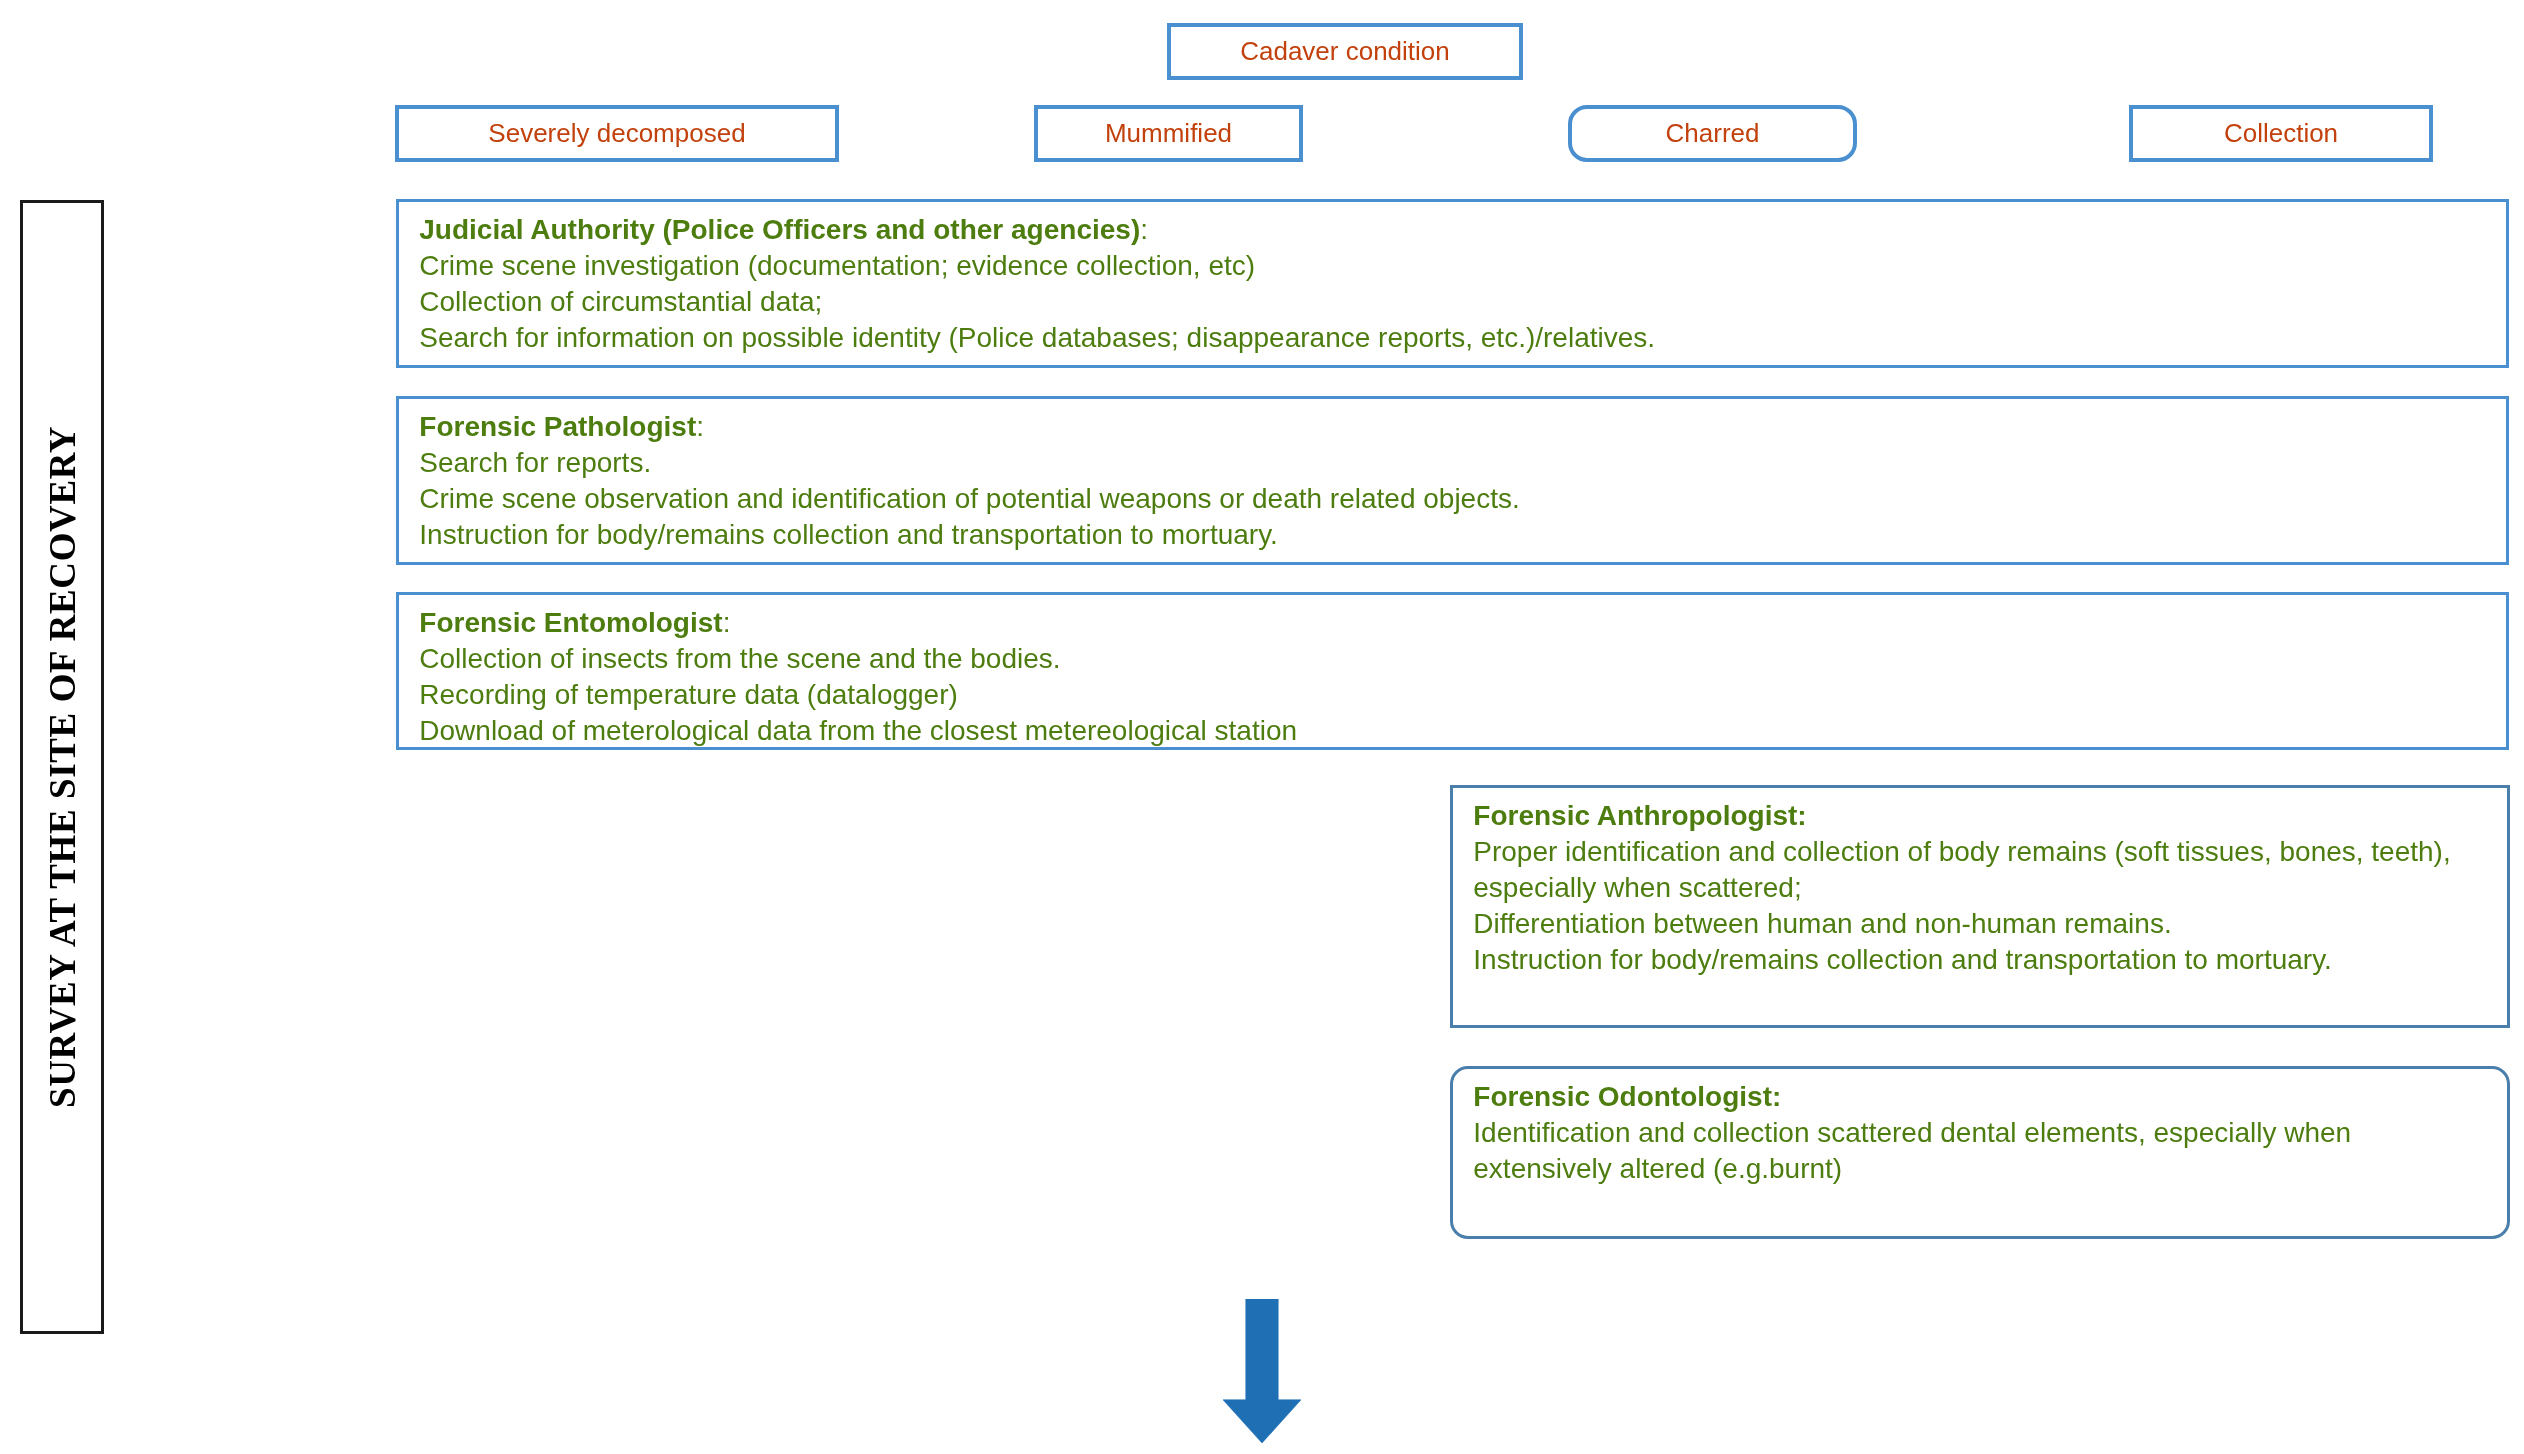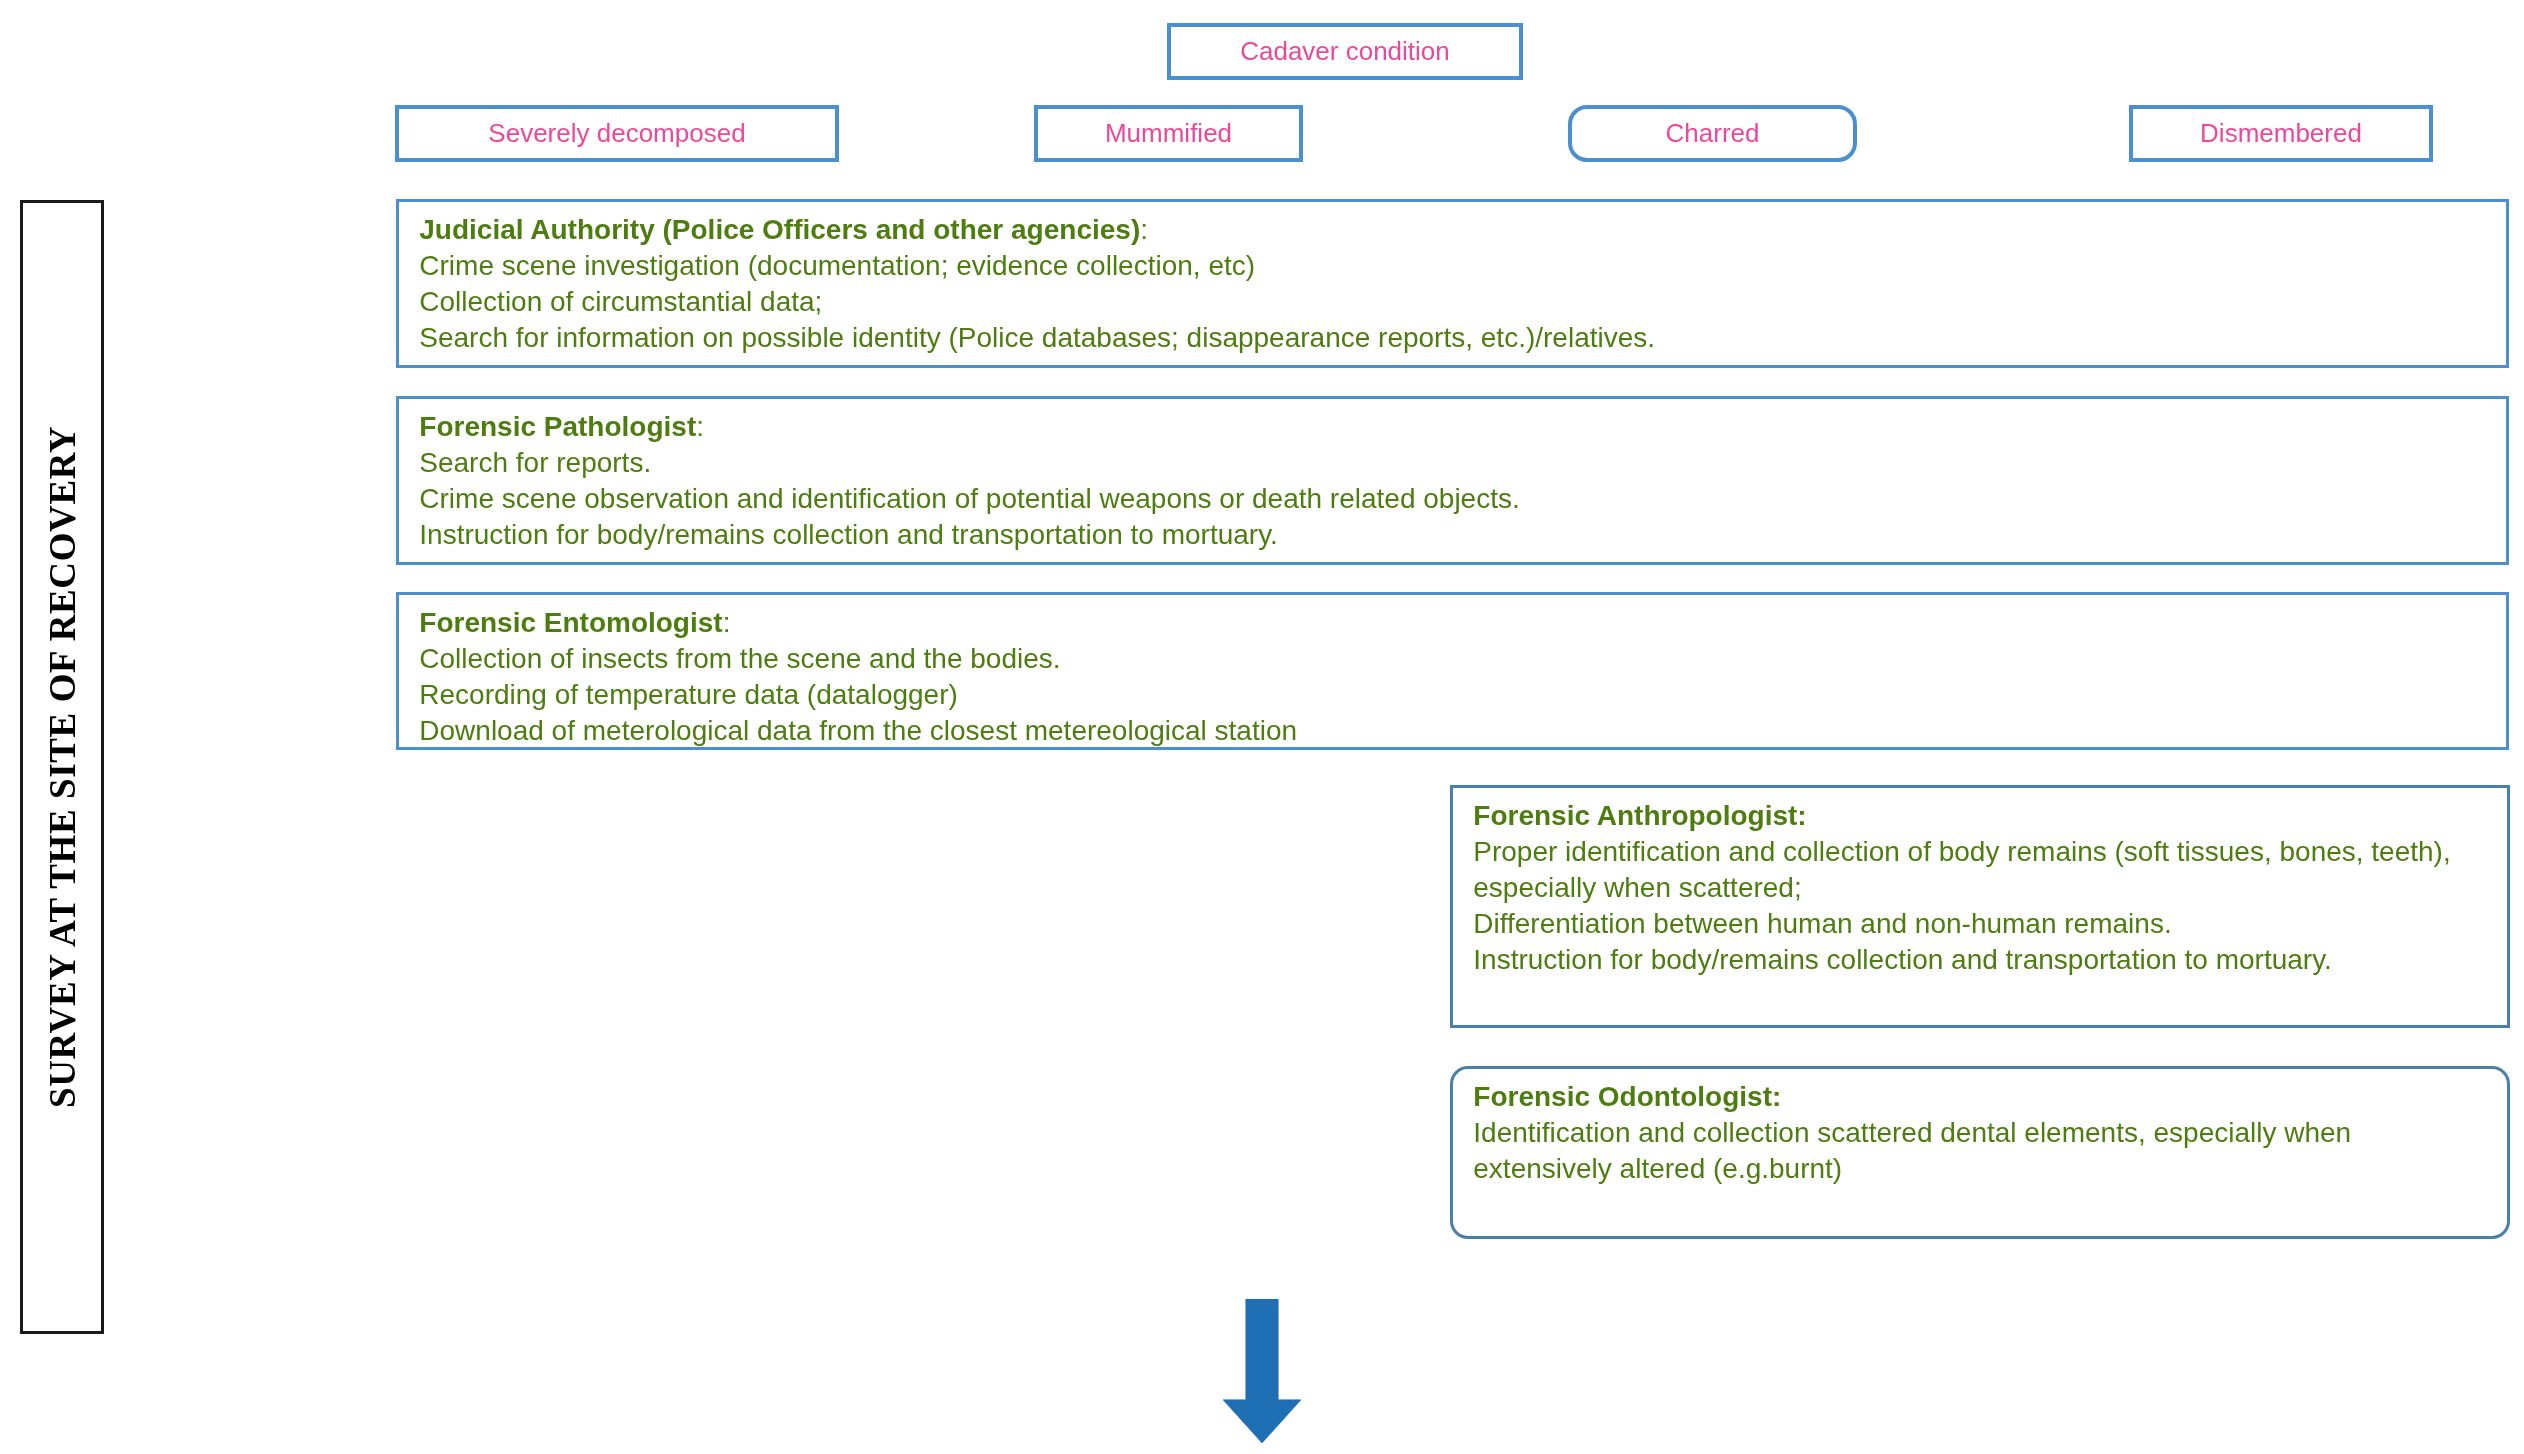--- a/index.html
+++ b/index.html
@@ -28,21 +28,21 @@
     background: #ffffff;
     border: 4.2px solid #4A90D0;
     display: flex;
     align-items: center;
     justify-content: center;
     text-align: center;
   }
   .top-box .label {
     font-size: 26px;
     line-height: 1.1;
-    color: #ec4899;
+    color: #c2410c;
     white-space: nowrap;
   }
 
   #box-cadaver-condition { left: 1167px; top: 23px;  width: 356px; height: 57px; }
   #box-severely-decomposed { left: 395px;  top: 105px; width: 444px; height: 57px; }
   #box-mummified          { left: 1034px; top: 105px; width: 269px; height: 57px; }
   #box-charred            { left: 1568px; top: 105px; width: 289px; height: 57px; border-radius: 19px; }
   #box-dismembered        { left: 2129px; top: 105px; width: 304px; height: 57px; }
 
   
@@ -120,21 +120,21 @@
 
   <div class="top-box" id="box-severely-decomposed">
     <span class="label">Severely decomposed</span>
   </div>
 
   <div class="top-box" id="box-charred">
     <span class="label">Charred</span>
   </div>
 
   <div class="top-box" id="box-dismembered">
-    <span class="label">Dismembered</span>
+    <span class="label">Collection</span>
   </div>
 
   <div id="sidebar">
     <span class="vtext">SURVEY AT THE SITE OF RECOVERY</span>
   </div>
 
   <div class="role-box" id="box-judicial-authority">
     <div class="line head"><span>Judicial Authority (Police Officers and other agencies)</span><span class="plain">:</span></div>
     <div class="line">Crime scene investigation (documentation; evidence collection, etc)</div>
     <div class="line">Collection of circumstantial data;</div>

